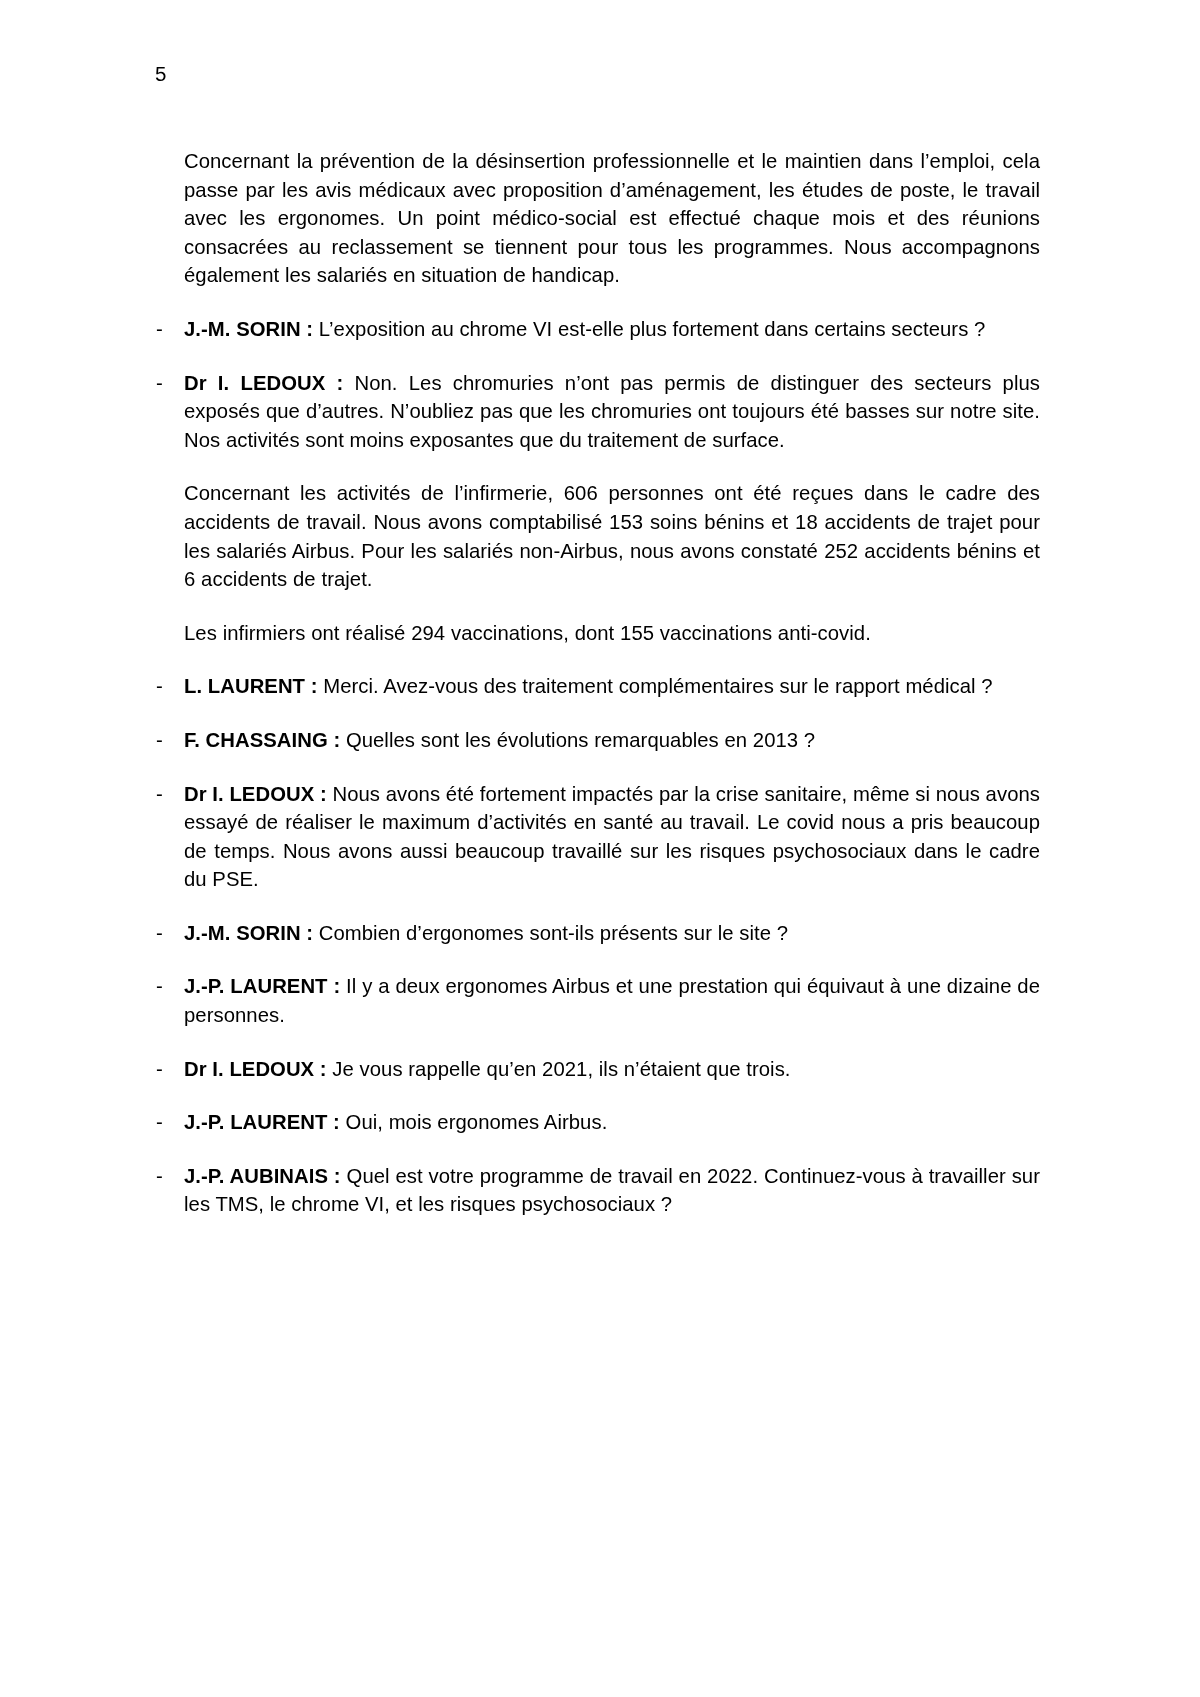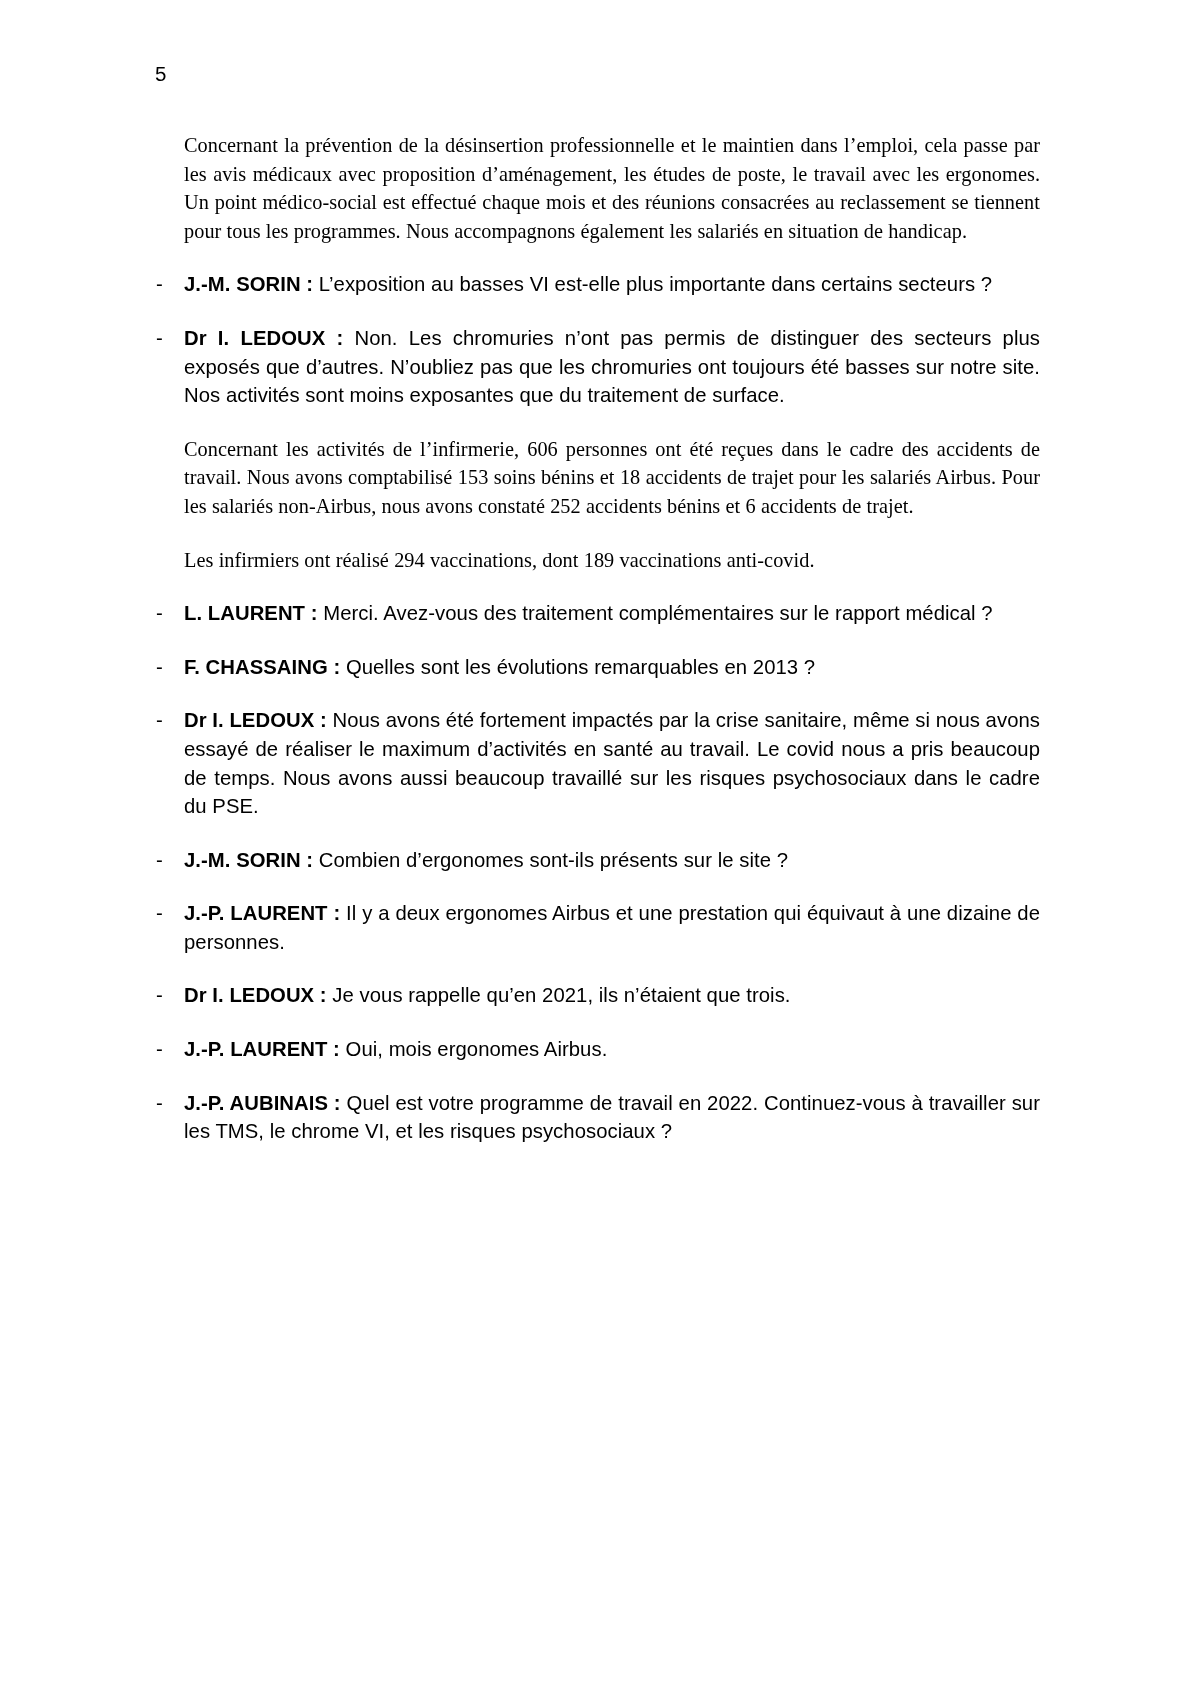--- a/index.html
+++ b/index.html
@@ -31,24 +31,23 @@
     position: absolute;
     left: 155px;
     top: 131px;
     width: 885px;
   }
   .para {
     font-size: 20.3px;
     line-height: 28.6px;
     text-align: justify;
     text-justify: inter-word;
-    margin: 0 0 25px 0;
+    margin: 16px 0 25px 0;
     letter-spacing: 0.05px;
     word-spacing: 0.1px;
-    font-family: Liberation Serif, serif;
   }
   .para:last-child {
     margin-bottom: 0;
   }
   .bullet-item {
     position: relative;
     display: flex;
     margin: 0 0 25px 0;
   }
   .bullet-mark {
@@ -81,28 +80,28 @@
 
 <div class="page">
 
   <div class="page-number">5</div>
 
   <div class="content">
     <div class="bullet-list" id="blocks-container">
         <p class="para">Concernant la prévention de la désinsertion professionnelle et le maintien dans l’emploi, cela passe par les avis médicaux avec proposition d’aménagement, les études de poste, le travail avec les ergonomes. Un point médico-social est effectué chaque mois et des réunions consacrées au reclassement se tiennent pour tous les programmes. Nous accompagnons également les salariés en situation de handicap.</p>
         <div class="bullet-item">
           <span class="bullet-mark">-</span>
-          <div class="bullet-body"><span class="speaker">J.-M. SORIN :</span><span> L’exposition au basses VI est-elle plus importante dans certains secteurs ?</span></div>
+          <div class="bullet-body"><span class="speaker">J.-M. SORIN :</span><span> L’exposition au chrome VI est-elle plus fortement dans certains secteurs ?</span></div>
         </div>
         <div class="bullet-item">
           <span class="bullet-mark">-</span>
           <div class="bullet-body"><span class="speaker">Dr I. LEDOUX :</span><span> Non. Les chromuries n’ont pas permis de distinguer des secteurs plus exposés que d’autres. N’oubliez pas que les chromuries ont toujours été basses sur notre site. Nos activités sont moins exposantes que du traitement de surface.</span></div>
         </div>
         <p class="para">Concernant les activités de l’infirmerie, 606 personnes ont été reçues dans le cadre des accidents de travail. Nous avons comptabilisé 153 soins bénins et 18 accidents de trajet pour les salariés Airbus. Pour les salariés non-Airbus, nous avons constaté 252 accidents bénins et 6 accidents de trajet.</p>
-        <p class="para">Les infirmiers ont réalisé 294 vaccinations, dont 189 vaccinations anti-covid.</p>
+        <p class="para">Les infirmiers ont réalisé 294 vaccinations, dont 155 vaccinations anti-covid.</p>
         <div class="bullet-item">
           <span class="bullet-mark">-</span>
           <div class="bullet-body"><span class="speaker">L. LAURENT :</span><span> Merci. Avez-vous des traitement complémentaires sur le rapport médical ?</span></div>
         </div>
         <div class="bullet-item">
           <span class="bullet-mark">-</span>
           <div class="bullet-body"><span class="speaker">F. CHASSAING :</span><span> Quelles sont les évolutions remarquables en 2013 ?</span></div>
         </div>
         <div class="bullet-item">
           <span class="bullet-mark">-</span>

